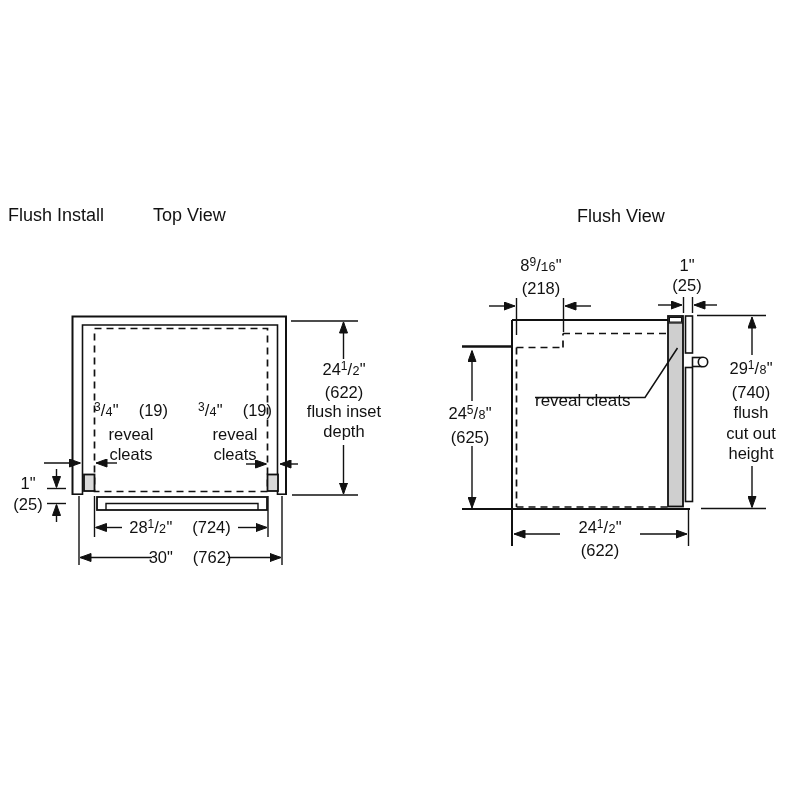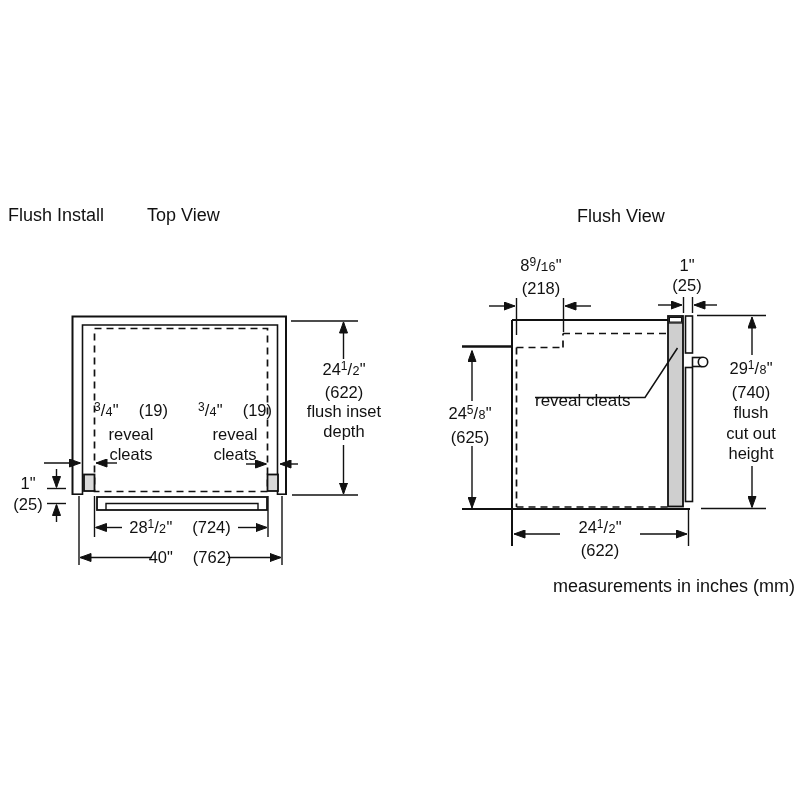--- a/index.html
+++ b/index.html
@@ -104,21 +104,21 @@
 
       <line x1="688.5" y1="509" x2="688.5" y2="546" stroke-width="1.4"></line>
       <line x1="560" y1="534" x2="514.5" y2="534" stroke-width="1.4" marker-end="url(#ah)"></line>
       <line x1="640" y1="534" x2="686.5" y2="534" stroke-width="1.4" marker-end="url(#ah)"></line>
 
       <path d="M535 397.5 H645 L677.5 348" stroke-width="1.5"></path>
     </g>
   </svg>
 
   <div class="t title" style="left:8px;top:205px;">Flush Install</div>
-  <div class="t title" style="left:147px;top:205px;">Top View</div>
+  <div class="t title" style="left:153px;top:205px;">Top View</div>
   <div class="t title" style="left:577px;top:206px;">Flush View</div>
 
   <div class="t dim lh195" style="left:288px;top:360px;width:112px;">
     <div><span>24</span><span class="fr-num">1</span><span>/</span><span class="fr-den">2</span><span>"</span></div>
     <div>(622)</div>
     <div>flush inset</div>
     <div>depth</div>
   </div>
 
   <div class="t dim lh205" style="left:84px;top:400px;width:94px;">
@@ -136,21 +136,21 @@
   <div class="t dim lh21" style="left:6px;top:473px;width:44px;">
     <div><span>1</span><span>"</span></div>
     <div>(25)</div>
   </div>
 
   <div class="t dim" style="left:118px;top:518px;width:124px;">
     <div><span>28</span><span class="fr-num">1</span><span>/</span><span class="fr-den">2</span><span>"</span><span class="mm-inline">(724)</span></div>
   </div>
 
   <div class="t dim" style="left:128px;top:548px;width:124px;">
-    <div><span>40</span><span>"</span><span class="mm-inline">(762)</span></div>
+    <div><span>30</span><span>"</span><span class="mm-inline">(762)</span></div>
   </div>
 
   <div class="t dim lh195" style="left:494px;top:256px;width:94px;">
     <div><span>8</span><span class="fr-num">9</span><span>/</span><span class="fr-den">16</span><span>"</span></div>
     <div>(218)</div>
   </div>
 
   <div class="t dim lh195" style="left:656px;top:256px;width:62px;">
     <div><span>1</span><span>"</span></div>
     <div>(25)</div>
@@ -169,15 +169,14 @@
   <div class="t dim lh21" style="left:424px;top:403px;width:92px;">
     <div><span>24</span><span class="fr-num">5</span><span>/</span><span class="fr-den">8</span><span>"</span></div>
     <div>(625)</div>
   </div>
 
   <div class="t dim lh195" style="left:544px;top:518px;width:112px;">
     <div><span>24</span><span class="fr-num">1</span><span>/</span><span class="fr-den">2</span><span>"</span></div>
     <div>(622)</div>
   </div>
 
-  <div class="t footer" style="left:488px;top:576px;width:307px;">measurements in inches (mm)</div>
 
 </div>
 
 </body></html>

